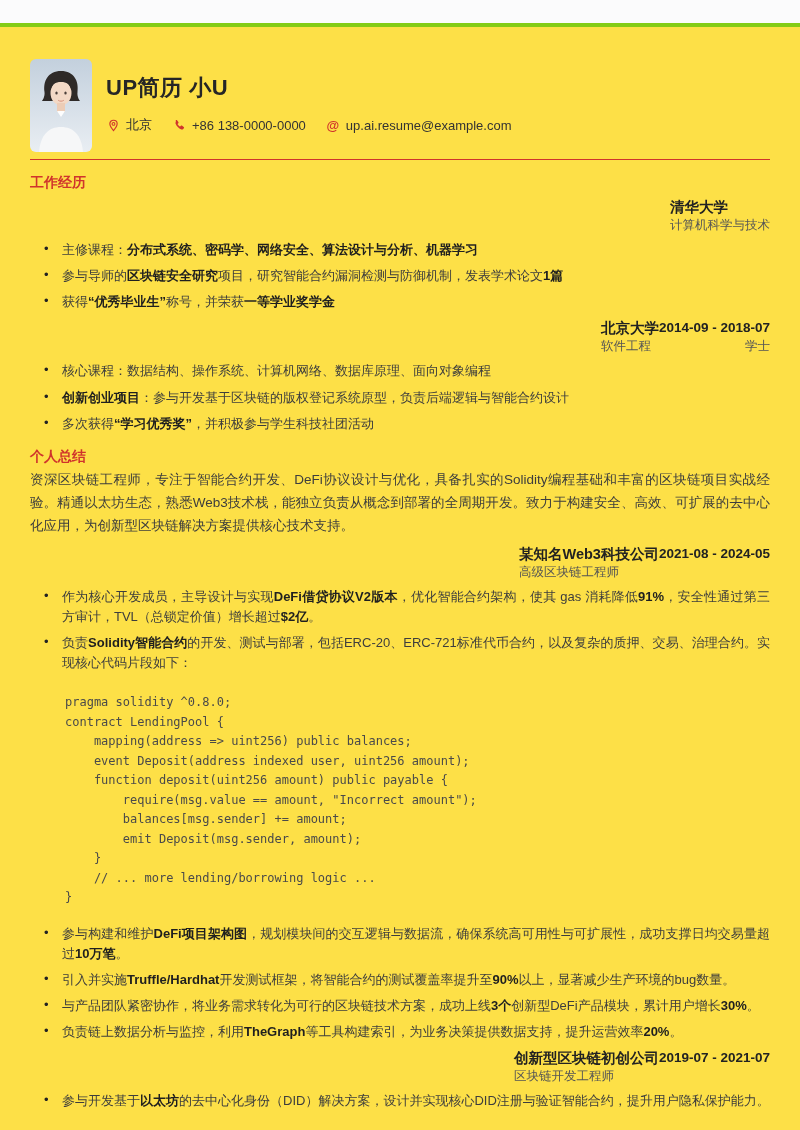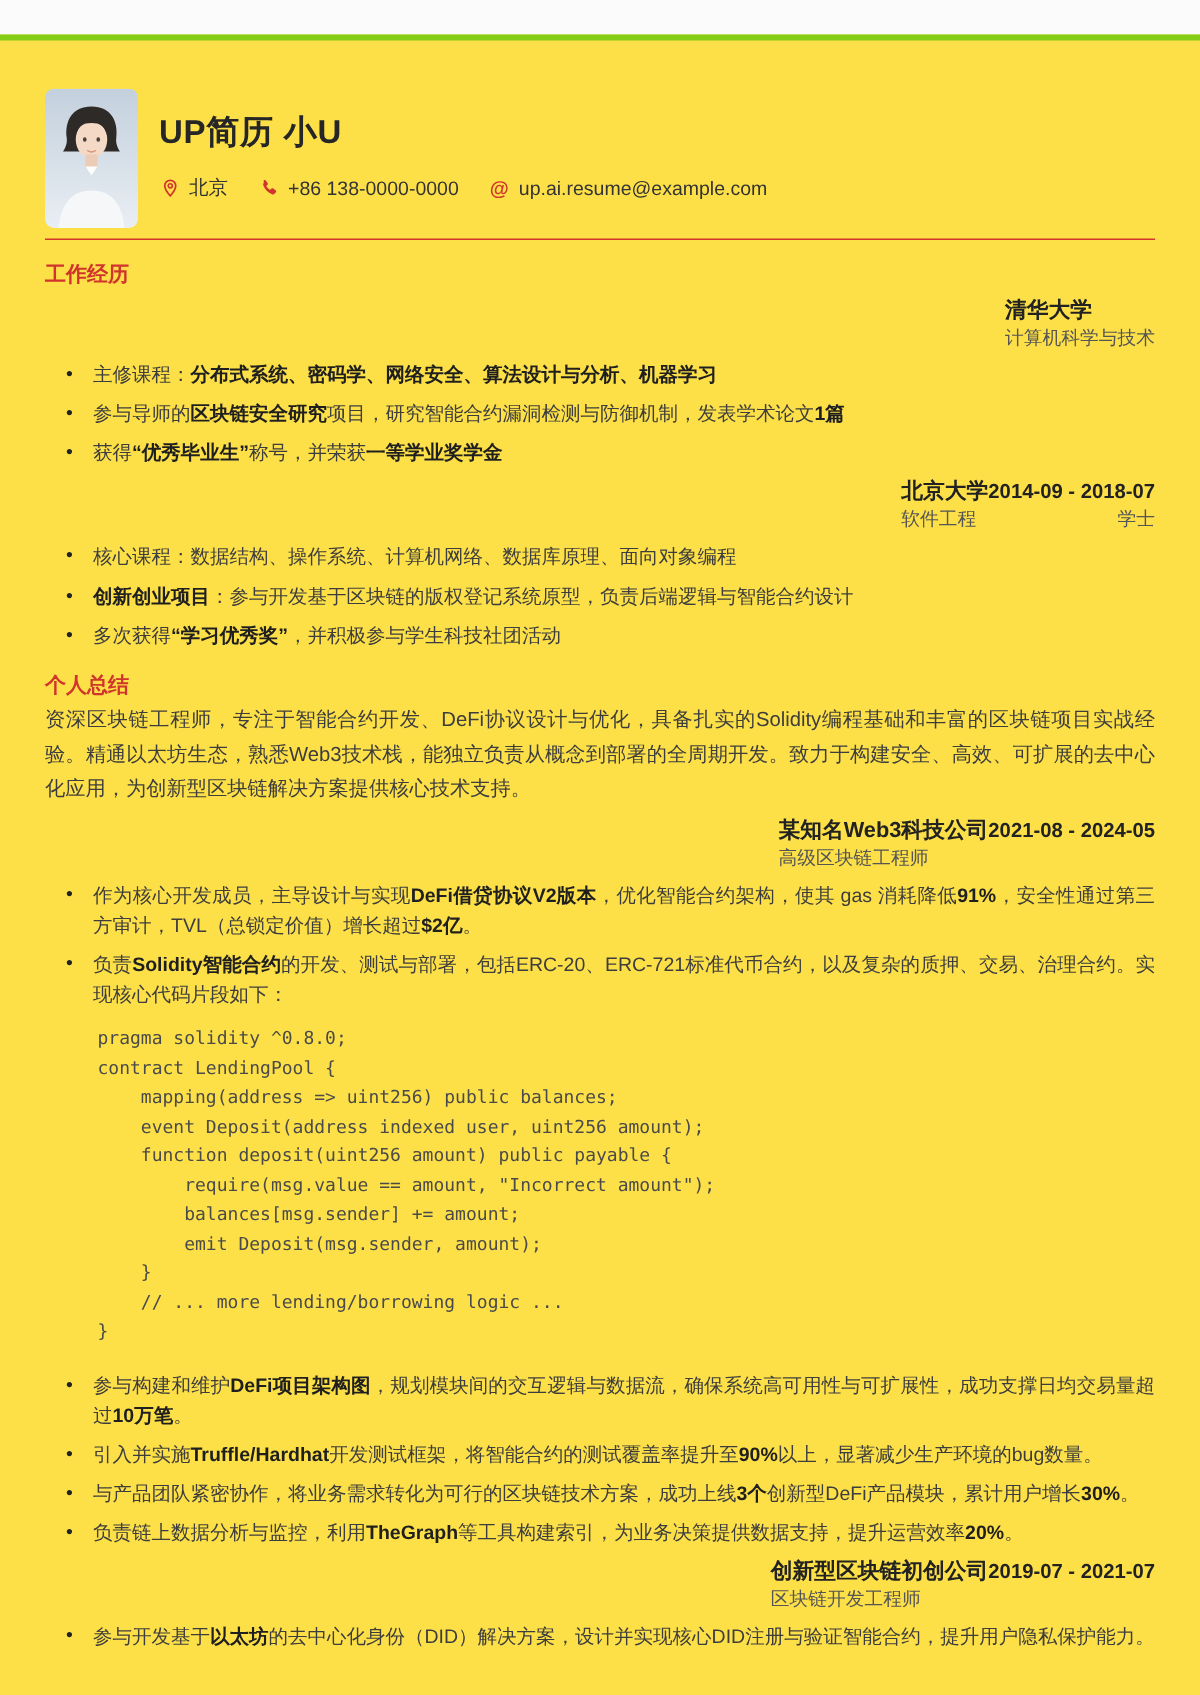--- a/index.html
+++ b/index.html
@@ -46,21 +46,21 @@
   }
   ul.bullets li .dot{position:absolute;left:14px;top:-1px;color:#222;font-size:13px;}
   .b{font-weight:700;color:var(--ink);}
   .summary-text{
     font-size:13.5px;line-height:1.72;color:var(--body);
     margin:3px 0 4px 0;text-align:justify;
   }
   pre.code{
     font-family:"DejaVu Sans Mono","Liberation Mono",monospace;
     font-size:12px;line-height:19.5px;color:#4a4a4a;
-    margin:10px 0 16px 35px;white-space:pre;
+    margin:20px 0 16px 35px;white-space:pre;
   }
 </style>
 </head>
 <body>
 
 <div class="page">
 
   <div class="header">
     <div class="avatar">
       <svg viewBox="0 0 62 93" xmlns="http://www.w3.org/2000/svg">

